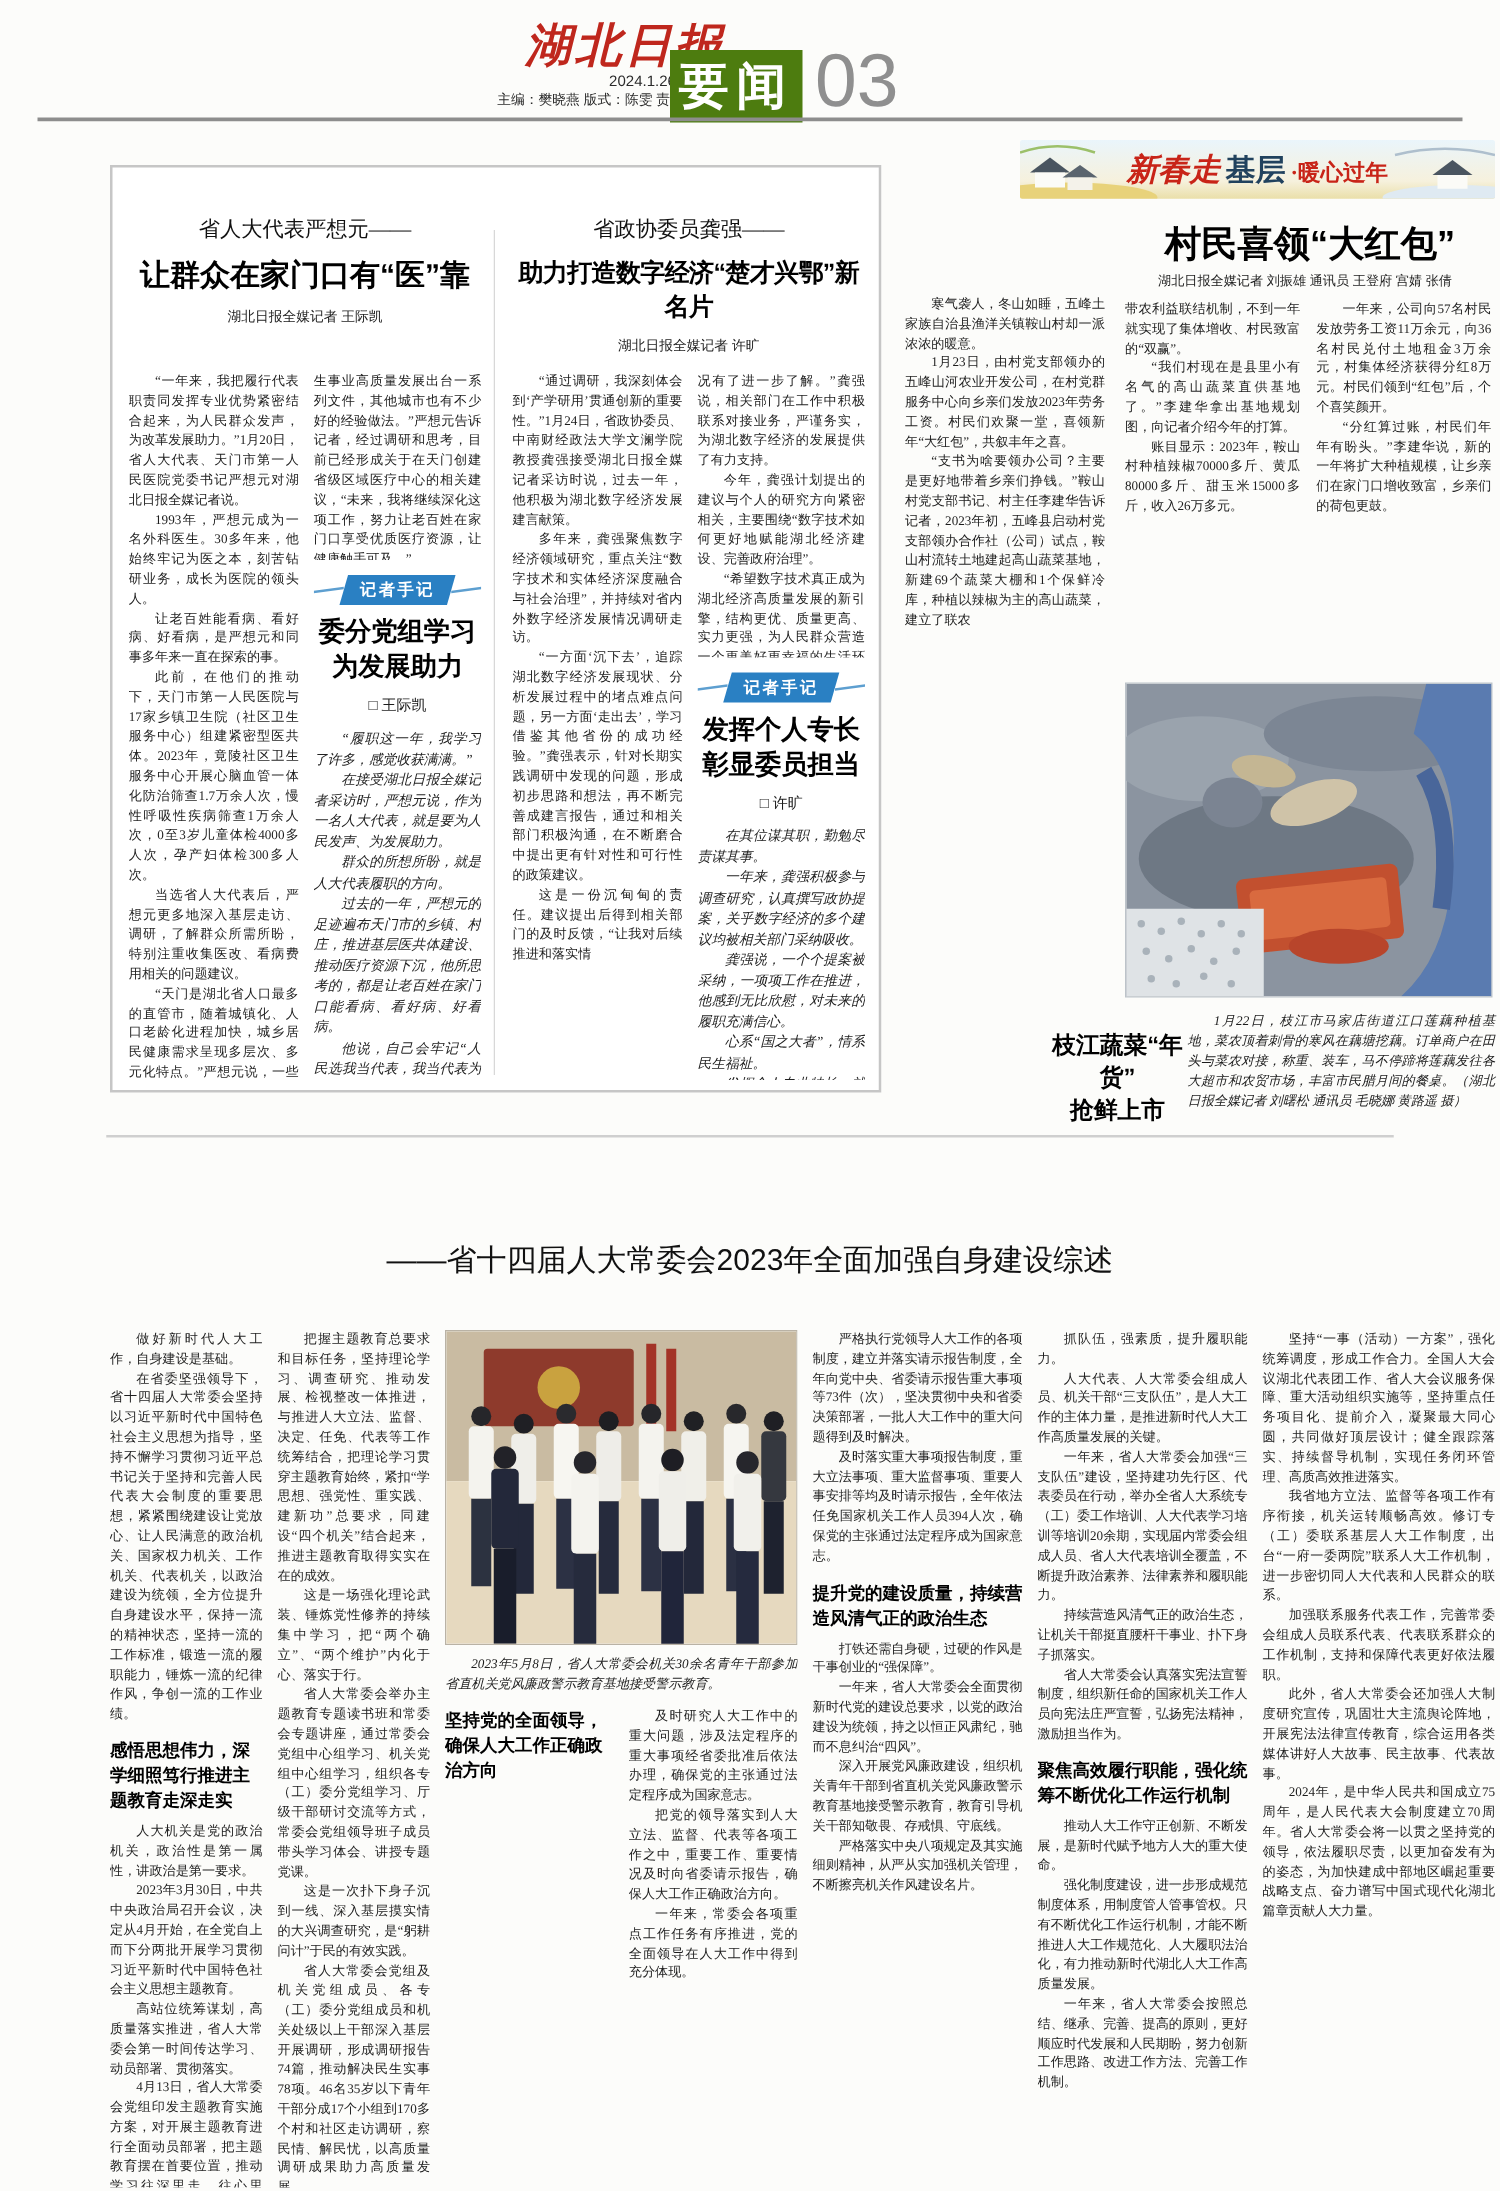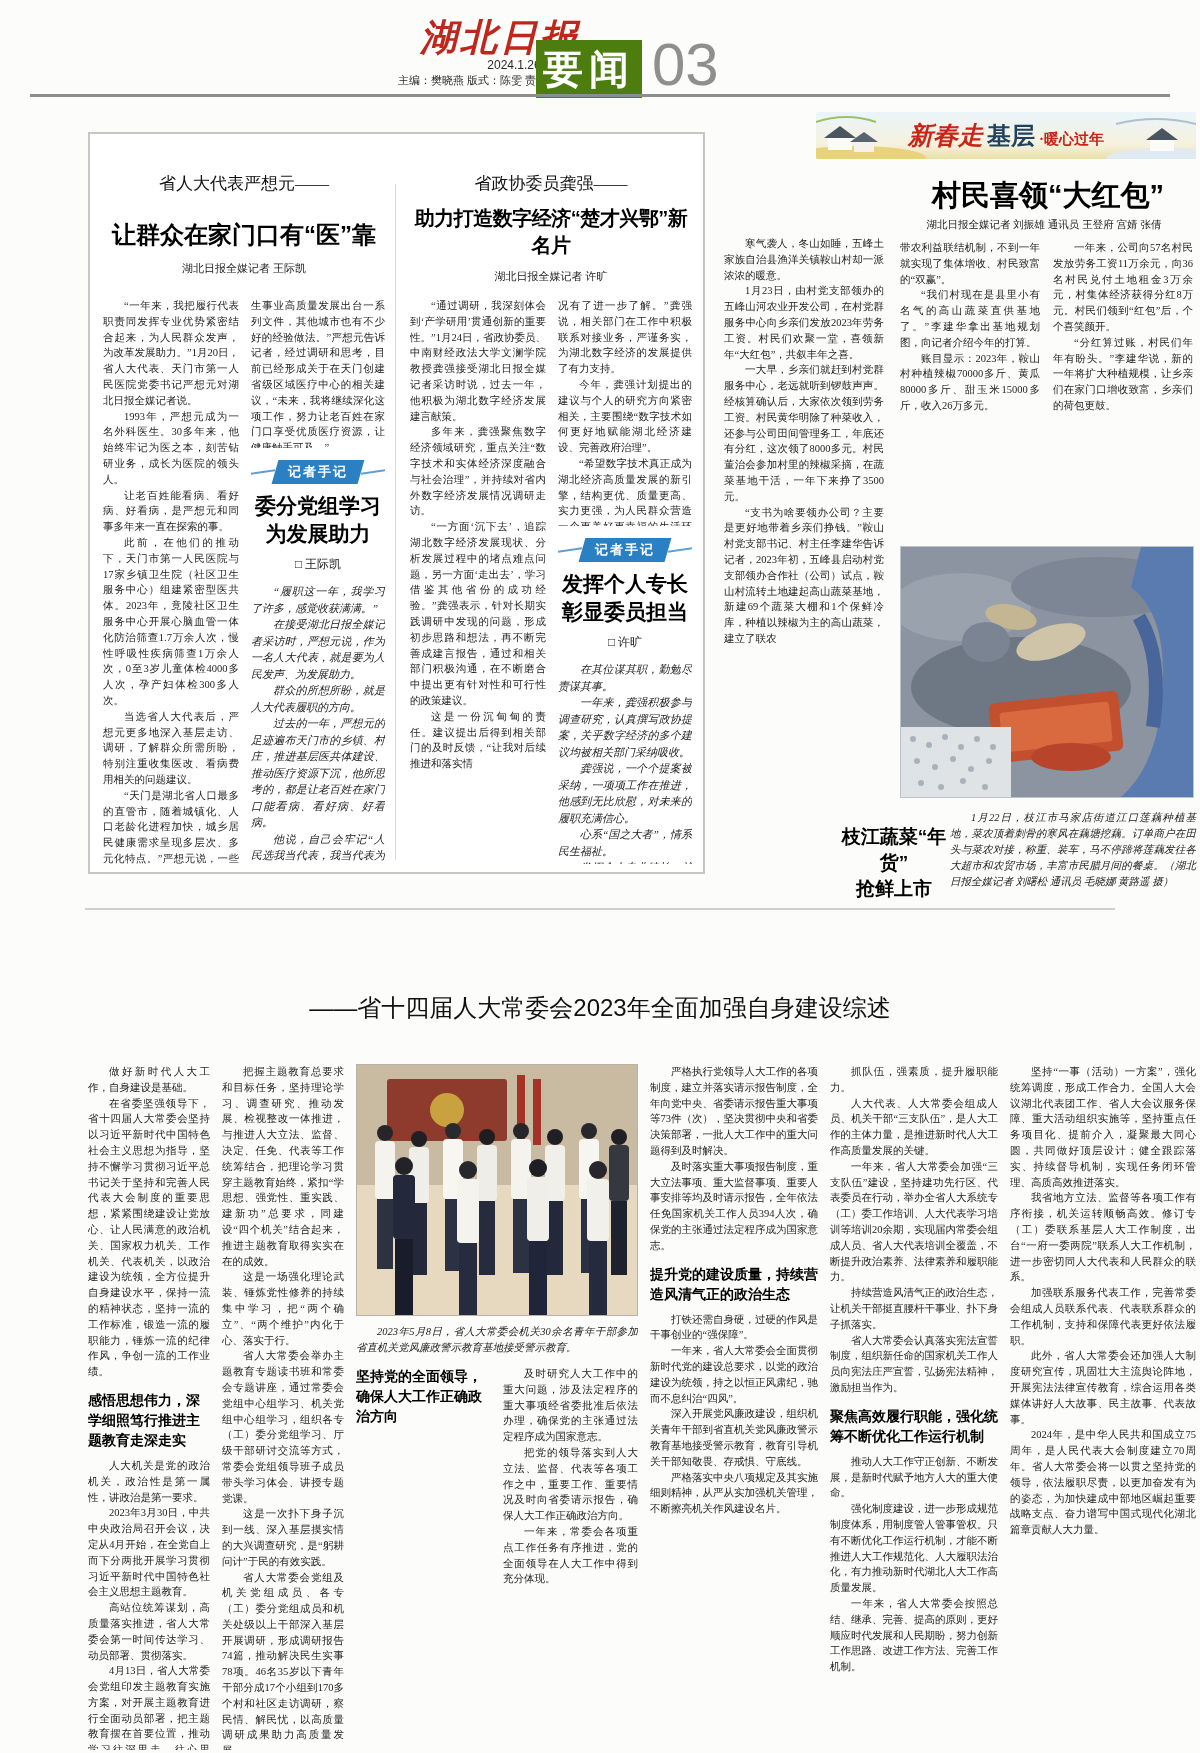--- a/index.html
+++ b/index.html
@@ -31,21 +31,21 @@
 .box-left { position:absolute; left:88px; top:132px; width:617px; height:742px; border:2px solid #c6c6c6; background:#fff; }
 .banner1-row { position:absolute; left:-2px; top:-24px; width:621px; height:46px; display:flex; align-items:center; }
 .banner1-row .gline { flex:1; height:5px; background:#c3c3c3; }
 .banner1 { width:402px; height:42px; margin:0 8px; background:linear-gradient(180deg,#2a9be0,#0f6db8);
   display:flex; align-items:center; color:#fff; font-size:20px; letter-spacing:2px; padding-left:10px; }
 .banner1 svg { margin-right:10px; }
 .v-divider { position:absolute; left:305px; top:50px; bottom:12px; width:1px; background:#d8d8d8; }
 .article { position:absolute; top:38px; width:282px; height:692px; }
 .art1 { left:13px; } .art2 { left:320px; }
 .kicker { text-align:center; font-size:17px; color:#111; }
-.headline1 { text-align:center; font-size:24px; letter-spacing:0; margin-top:24px; color:#000; }
+.headline1 { text-align:center; font-size:24px; letter-spacing:0; margin-top:9px; color:#000; }
 .headline2 { text-align:center; font-size:20px; letter-spacing:-0.5px; margin-top:10px; color:#000; }
 .byline { text-align:center; font-size:11px; margin-top:10px; color:#222; font-family:"Liberation Sans",sans-serif; }
 .acols { position:absolute; left:0; top:126px; bottom:0; width:100%; }
 .acol { position:absolute; top:0; bottom:0; overflow:hidden; }
 .acol.l { left:0; width:136px; } .acol.r { left:148px; width:134px; }
 
 
 .note-head { display:flex; align-items:center; margin:12px 0 4px; }
 .note-head .nl { flex:1; height:2px; background:#5d9fd0; transform:skewY(-8deg); }
 .note-badge { background:#2a80c3; color:#fff; font-size:13px; padding:3px 13px; transform:skewX(-16deg); letter-spacing:2px; }
@@ -55,21 +55,21 @@
 
 
 .sec-right { position:absolute; left:720px; top:106px; width:476px; height:790px; }
 .banner2 { position:absolute; right:0; top:6px; width:380px; height:47px; overflow:hidden;
   background:linear-gradient(180deg,#eaf5fb 0%,#f6f1dd 70%,#eadfa9 100%); border-radius:2px;
   display:flex; align-items:center; justify-content:center; }
 .banner2 svg { position:absolute; left:0; top:0; }
 .banner2-text { position:relative; z-index:2; white-space:nowrap; }
 .b2-red { color:#c82418; font-size:25px; font-weight:bold; font-style:italic; }
 .b2-dark { color:#21425e; font-size:24px; font-weight:bold; }
-.b2-red2 { color:#c82418; font-size:15px; font-weight:bold; }
+.b2-red2 { color:#c82418; font-size:18px; font-weight:bold; }
 .headline3 { position:absolute; left:180px; top:70px; width:296px; text-align:center; font-size:29px; color:#000; }
 .byline3 { position:absolute; left:172px; top:112px; width:304px; text-align:center; font-size:10.5px; font-family:"Liberation Sans",sans-serif; }
 .r-col1 { position:absolute; left:4px; top:130px; width:160px; height:560px; }
 .r-col2 { position:absolute; left:180px; top:134px; width:140px; height:296px; }
 .r-col3 { position:absolute; left:333px; top:134px; width:140px; height:296px; }
 .r-photo { position:absolute; left:180px; top:440px; width:294px; height:252px; border:1px solid #bcc3c9; }
 .r-capt { position:absolute; left:118px; top:704px; width:358px; display:flex; }
 .r-capt-title { width:112px; font-size:19px; line-height:26px; text-align:center; padding-top:14px; color:#000; }
 .r-capt-text { flex:1; font-style:italic; font-size:10.5px; line-height:16px; text-align:justify; text-indent:2em; }
 
@@ -210,21 +210,20 @@
         <span class="b2-red2">·暖心过年</span>
       </div>
     </div>
 
     <div class="headline3 hs">村民喜领“大红包”</div>
     <div class="byline3">湖北日报全媒记者 刘振雄 通讯员 王登府 宫婧 张倩</div>
 
     <div class="r-col1 bt clip">
         <p>寒气袭人，冬山如睡，五峰土家族自治县渔洋关镇鞍山村却一派浓浓的暖意。</p>
         <p>1月23日，由村党支部领办的五峰山河农业开发公司，在村党群服务中心向乡亲们发放2023年劳务工资。村民们欢聚一堂，喜领新年“大红包”，共叙丰年之喜。</p>
-        <p>一大早，乡亲们就赶到村党群服务中心，老远就听到锣鼓声声。经核算确认后，大家依次领到劳务工资。村民黄华明除了种菜收入，还参与公司田间管理务工，年底还有分红，这次领了8000多元。村民董治会参加村里的辣椒采摘，在蔬菜基地干活，一年下来挣了3500元。</p>
         <p>“支书为啥要领办公司？主要是更好地带着乡亲们挣钱。”鞍山村党支部书记、村主任李建华告诉记者，2023年初，五峰县启动村党支部领办合作社（公司）试点，鞍山村流转土地建起高山蔬菜基地，新建69个蔬菜大棚和1个保鲜冷库，种植以辣椒为主的高山蔬菜，建立了联农</p>
       </div>
     <div class="r-col2 bt noind clip">
         <p>带农利益联结机制，不到一年就实现了集体增收、村民致富的“双赢”。</p>
         <p>“我们村现在是县里小有名气的高山蔬菜直供基地了。”李建华拿出基地规划图，向记者介绍今年的打算。</p>
         <p>账目显示：2023年，鞍山村种植辣椒70000多斤、黄瓜80000多斤、甜玉米15000多斤，收入26万多元。</p>
       </div>
     <div class="r-col3 bt clip">
         <p>一年来，公司向57名村民发放劳务工资11万余元，向36名村民兑付土地租金3万余元，村集体经济获得分红8万元。村民们领到“红包”后，个个喜笑颜开。</p>
         <p>“分红算过账，村民们年年有盼头。”李建华说，新的一年将扩大种植规模，让乡亲们在家门口增收致富，乡亲们的荷包更鼓。</p>

